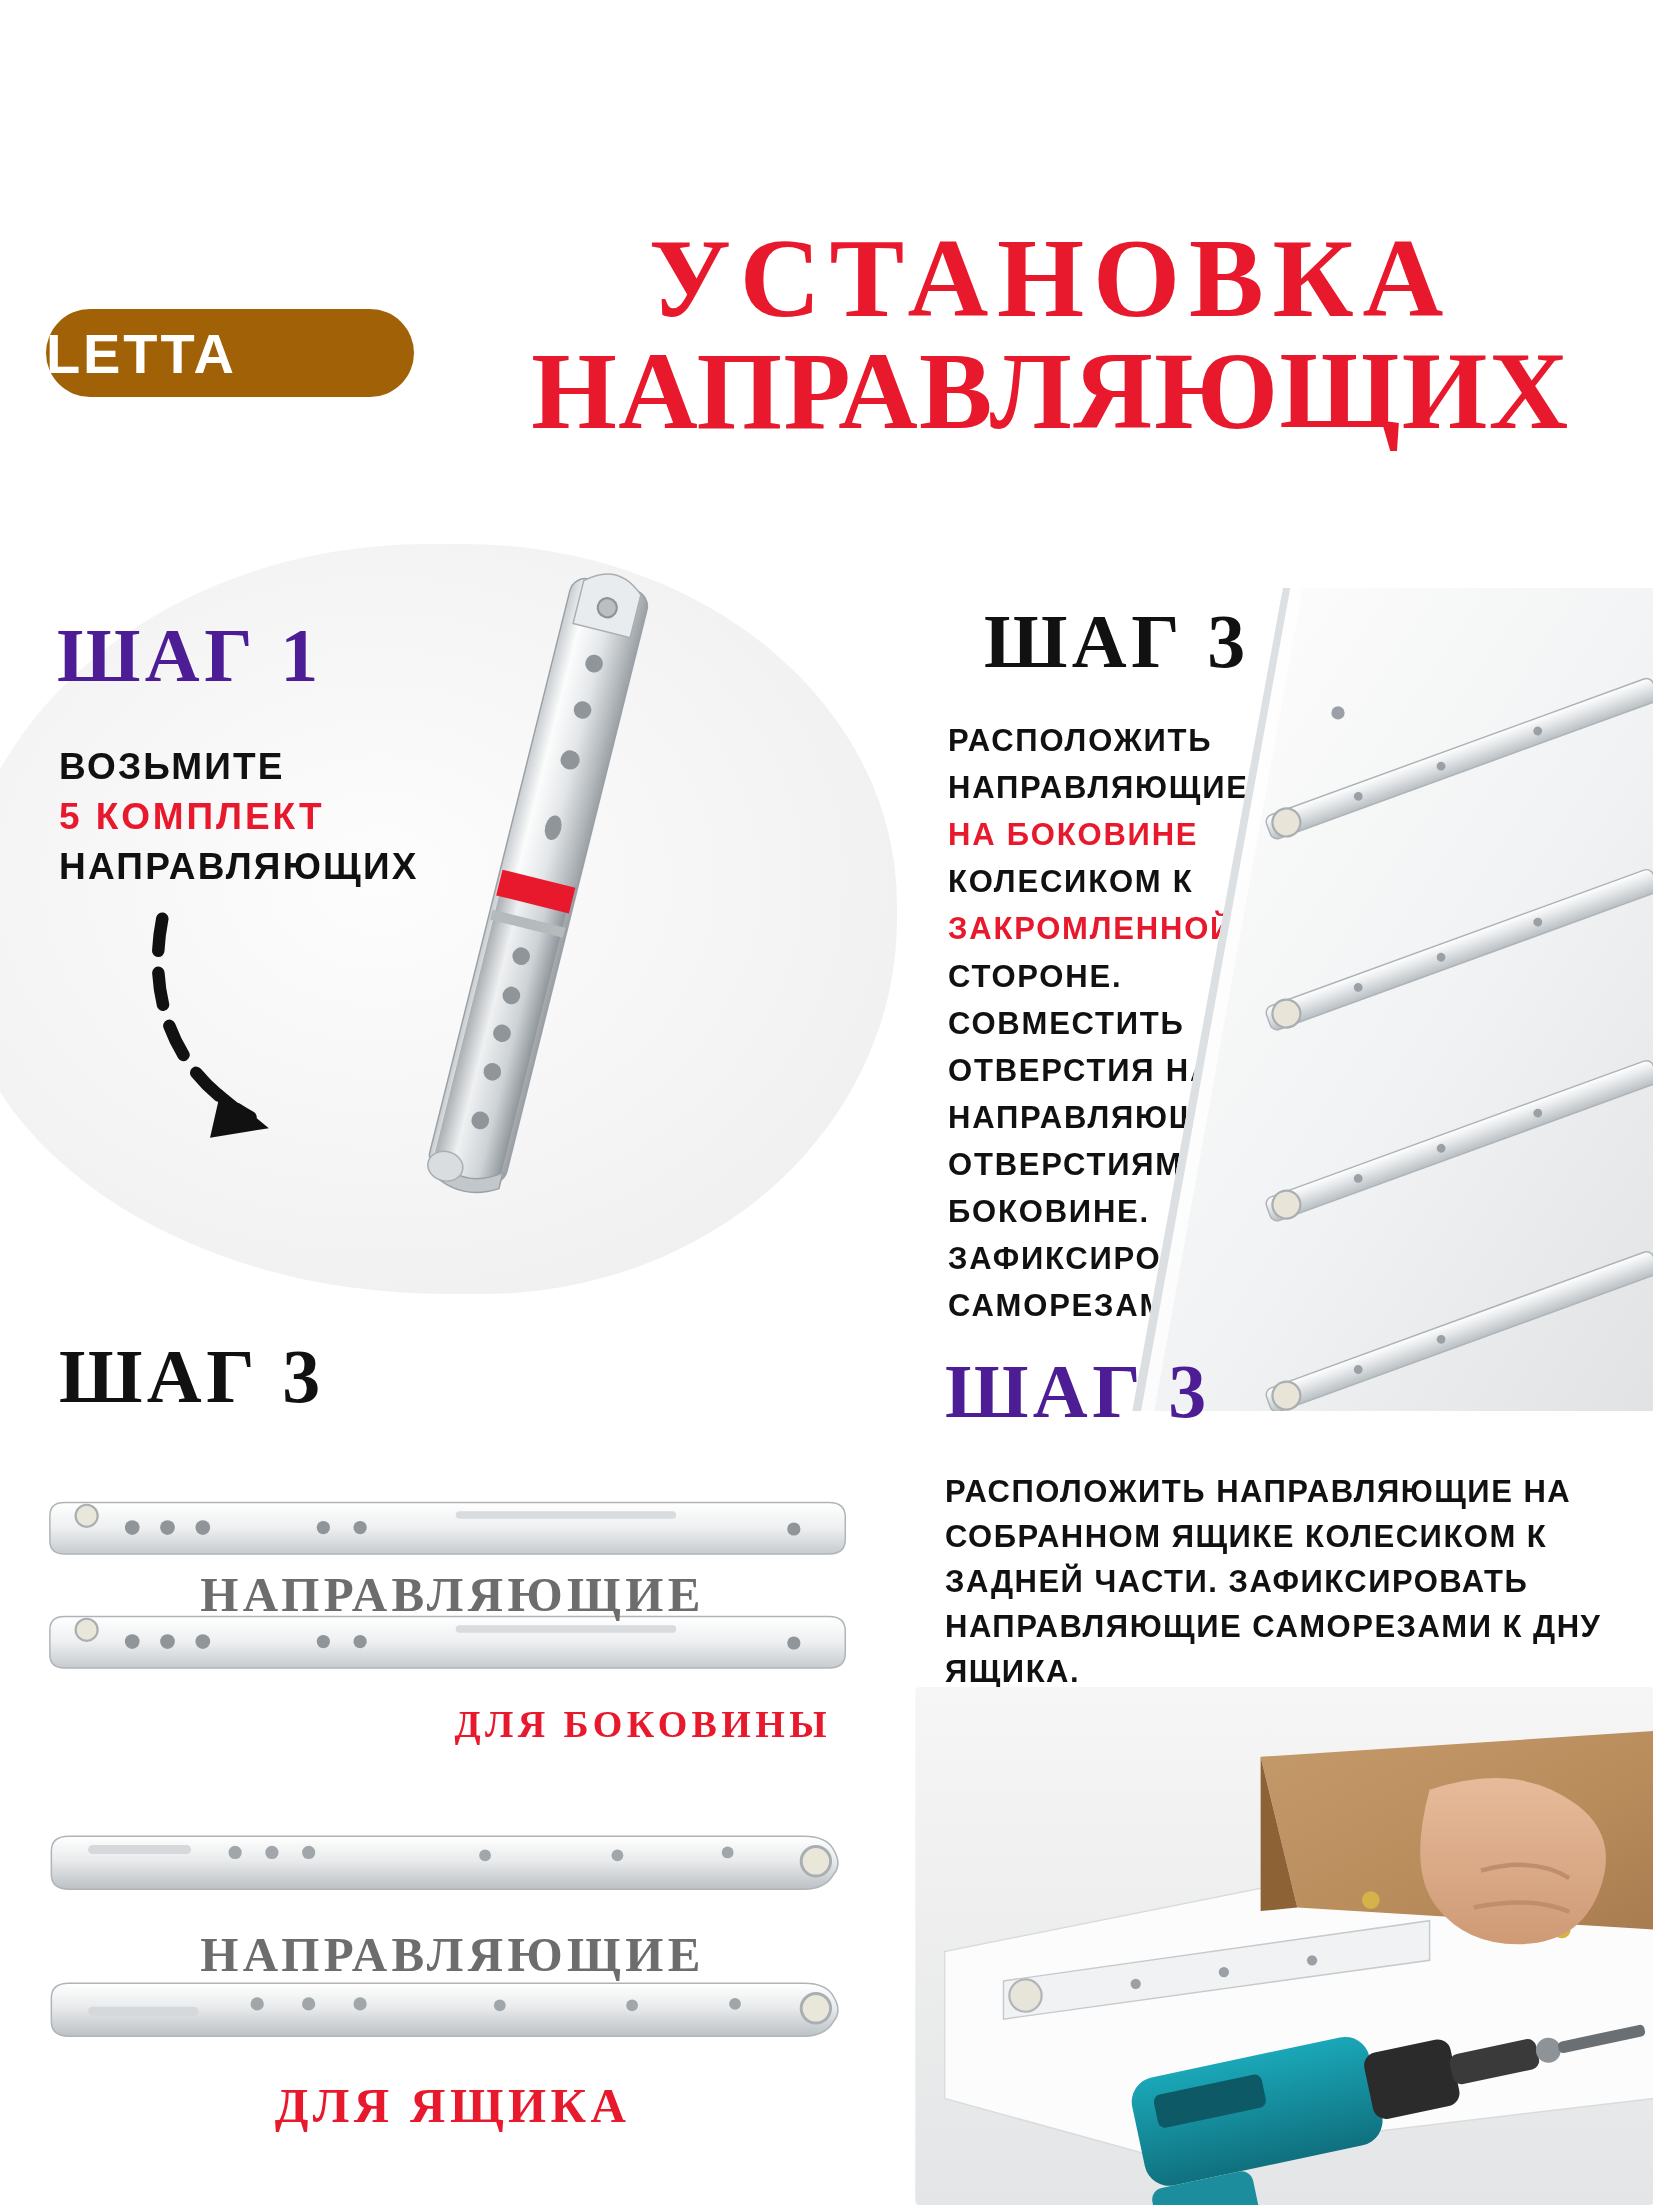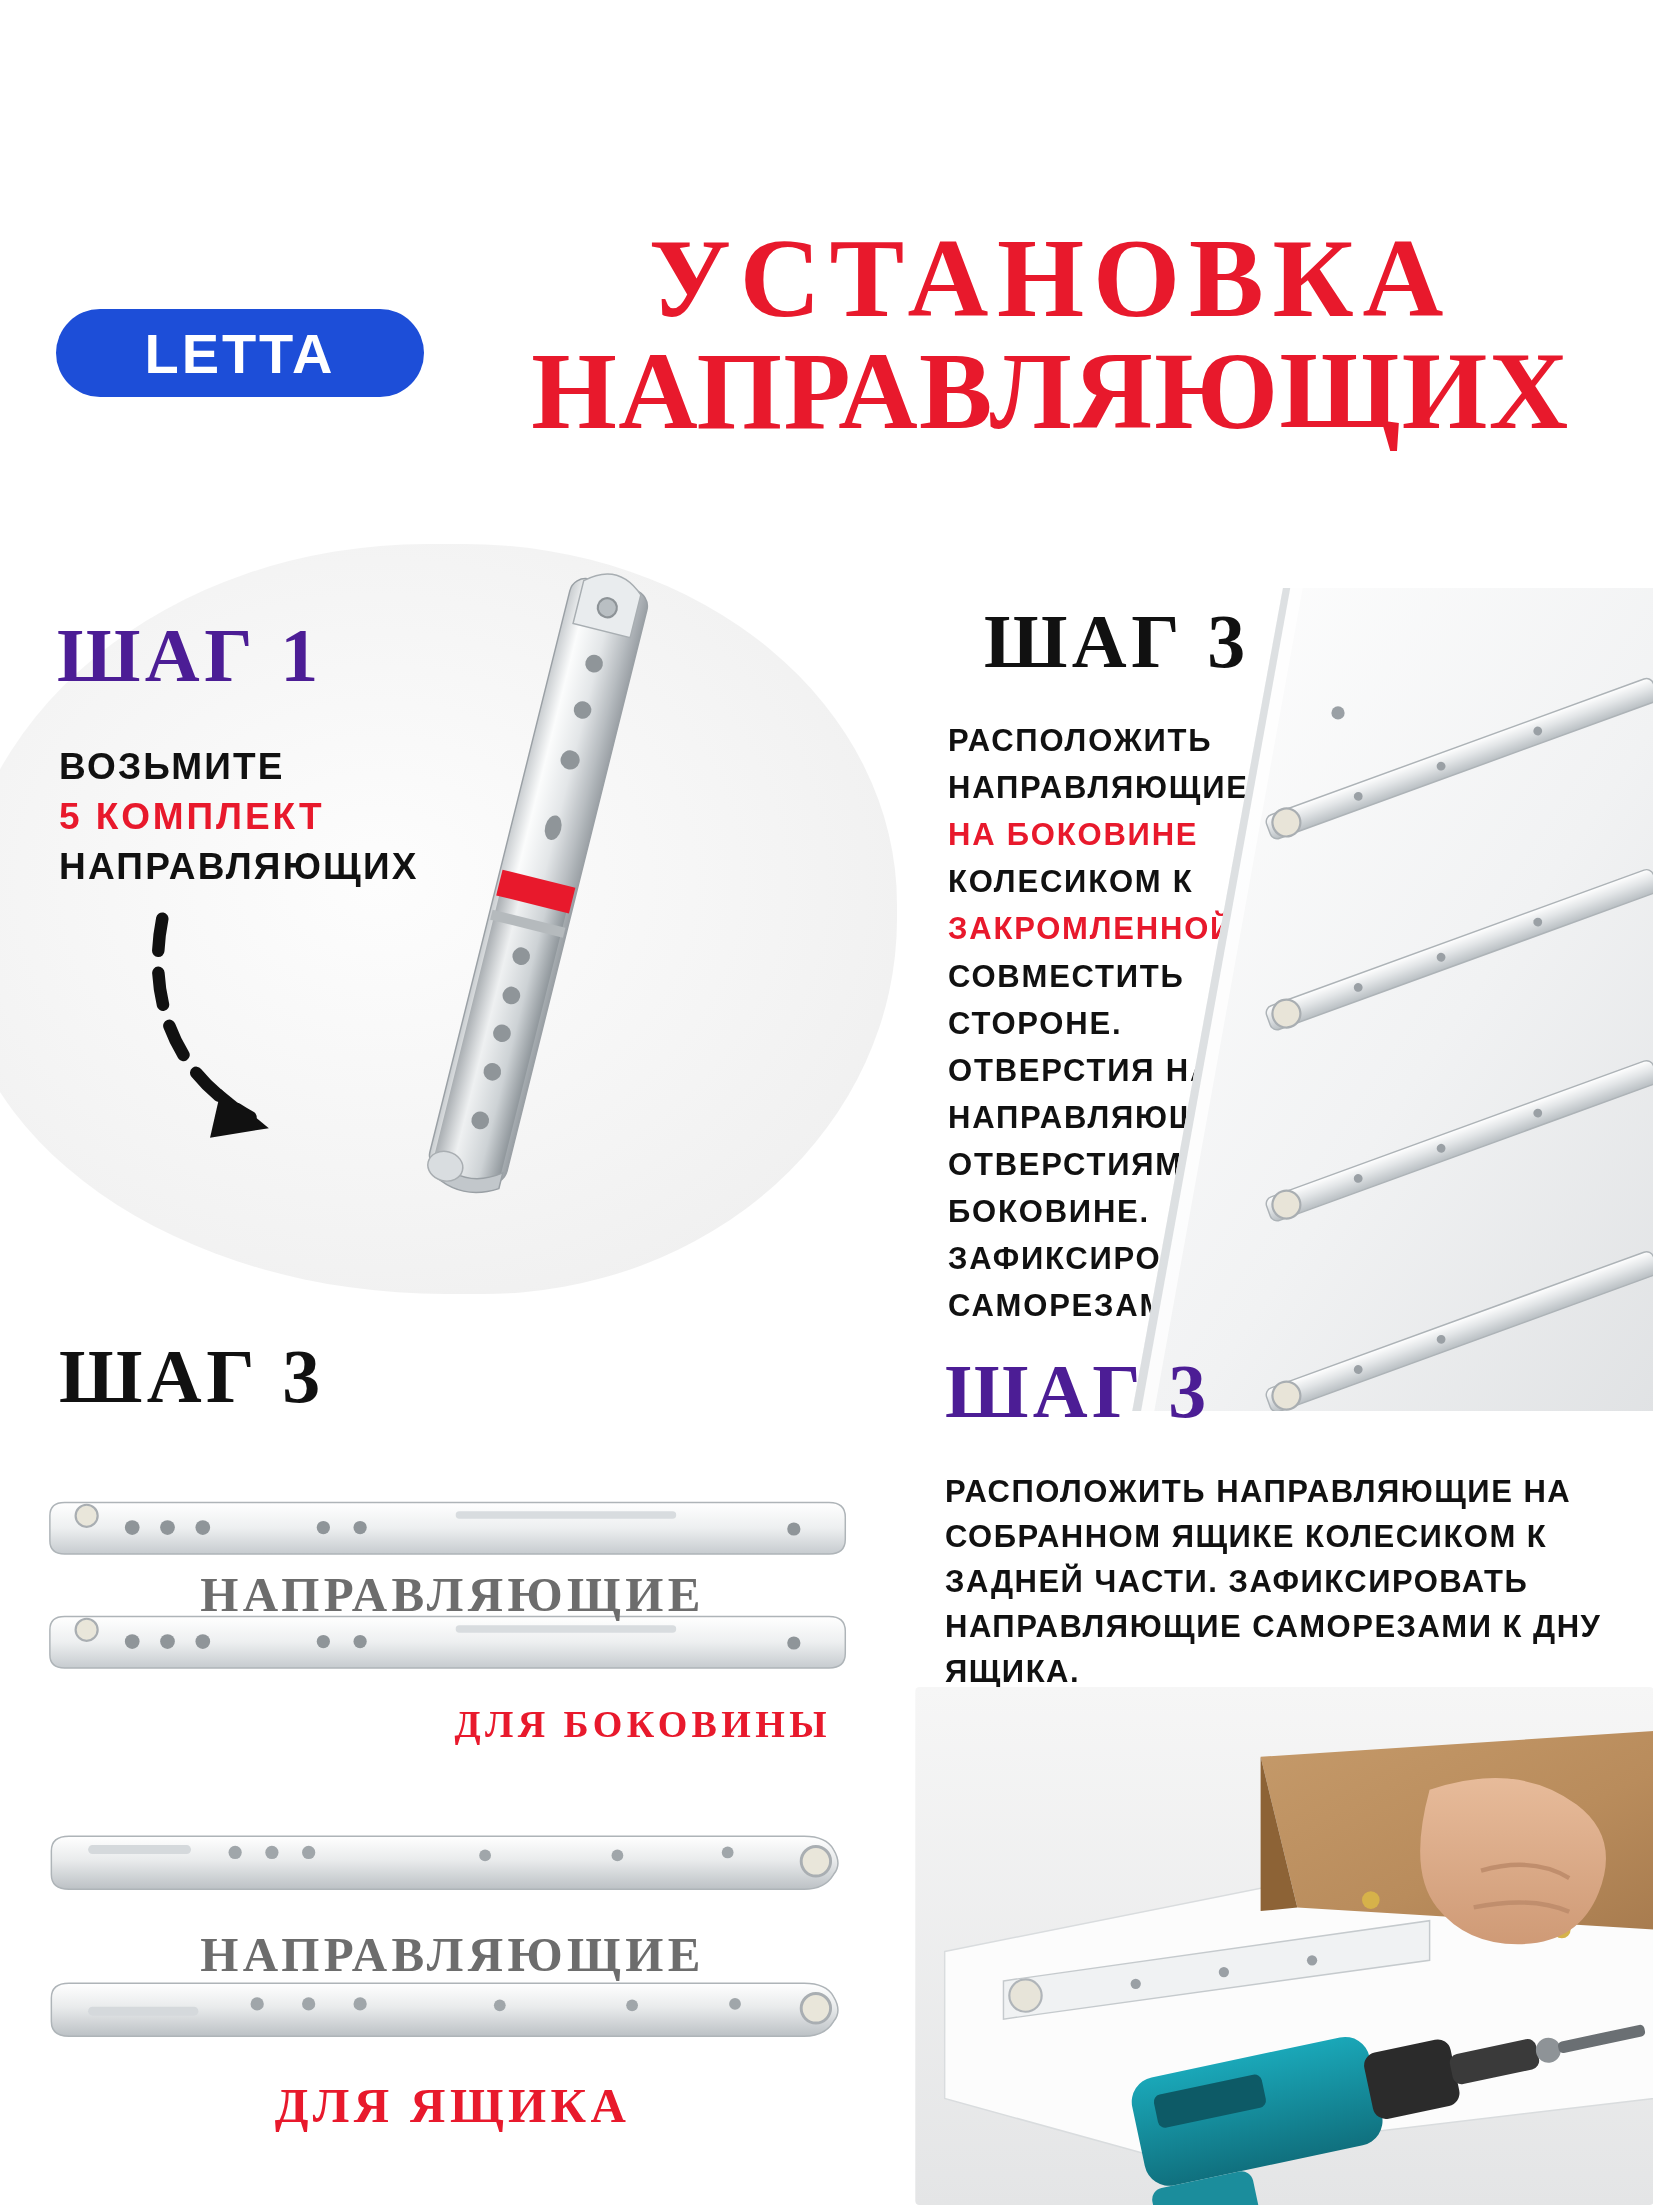--- a/index.html
+++ b/index.html
@@ -12,29 +12,29 @@
     height: 2205px;
     position: relative;
     overflow: hidden;
     font-family: "Liberation Sans", sans-serif;
     color: #1a1a1a;
   }
 
   
   .logo-badge {
     position: absolute;
-    left: 56px;
+    left: 46px;
     top: 309px;
     width: 368px;
     height: 88px;
-    background: #1d4ed8;
+    background: #a16207;
     border-radius: 44px;
     display: flex;
     align-items: center;
-    justify-content: center;
+    justify-content: flex-start;
   }
   .logo-badge .logo-text {
     color: #ffffff;
     font-family: "Liberation Sans", sans-serif;
     font-weight: bold;
     font-size: 56px;
     letter-spacing: 2.9px;
   }
 
   .title-block {
@@ -292,22 +292,22 @@
 </div>
 
 <div class="step-label black" id="step3-label">ШАГ 3</div>
 
 <div class="step3-body">
   <div>РАСПОЛОЖИТЬ</div>
   <div>НАПРАВЛЯЮЩИЕ</div>
   <div class="red">НА БОКОВИНЕ</div>
   <div>КОЛЕСИКОМ К</div>
   <div class="red">ЗАКРОМЛЕННОЙ</div>
+  <div>СТОРОНЕ.</div>
   <div>СОВМЕСТИТЬ</div>
-  <div>СТОРОНЕ.</div>
   <div>ОТВЕРСТИЯ НА</div>
   <div>НАПРАВЛЯЮЩИХ С</div>
   <div>ОТВЕРСТИЯМИ НА</div>
   <div>БОКОВИНЕ.</div>
   <div>ЗАФИКСИРОВАТЬ</div>
   <div>САМОРЕЗАМИ.</div>
 </div>
 
 <div class="board-photo">
   <svg width="559" height="823" viewBox="0 0 760 1120">

